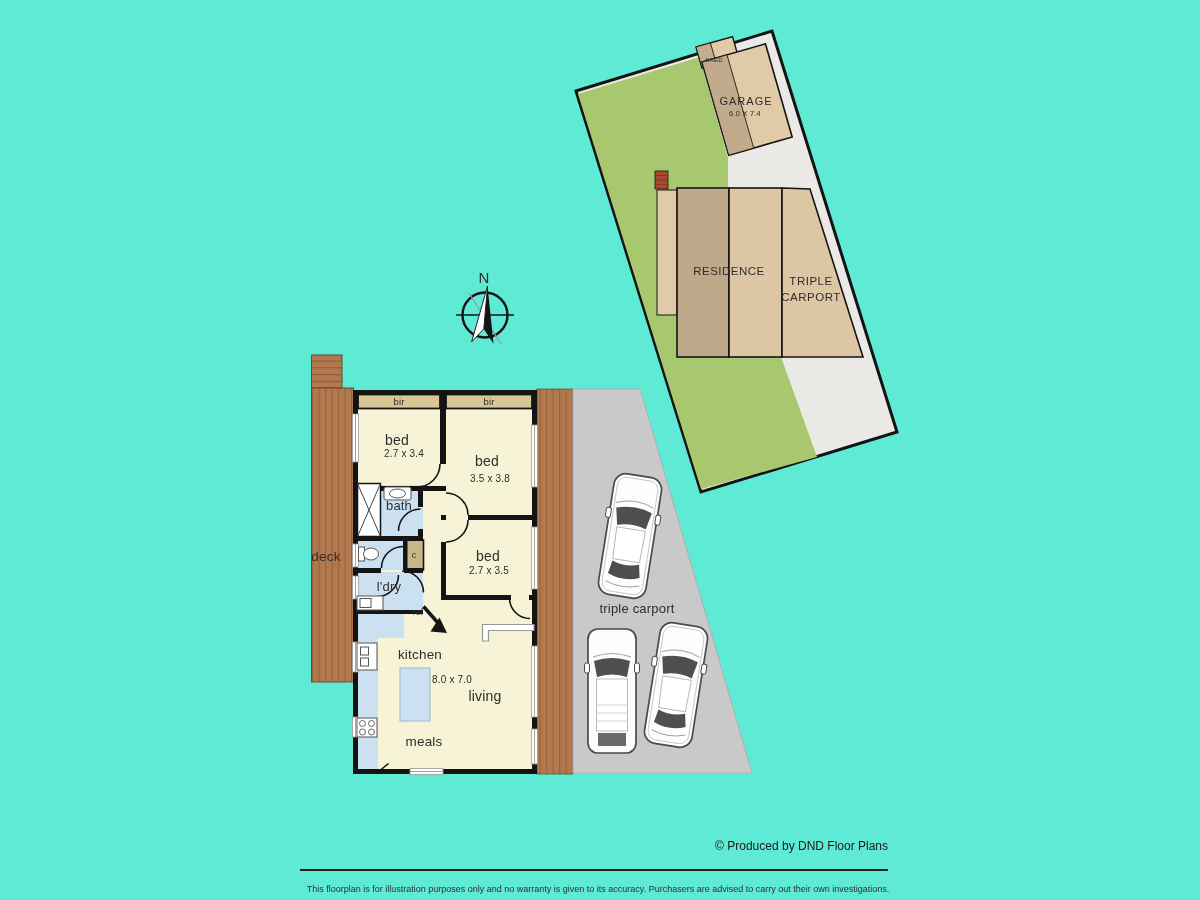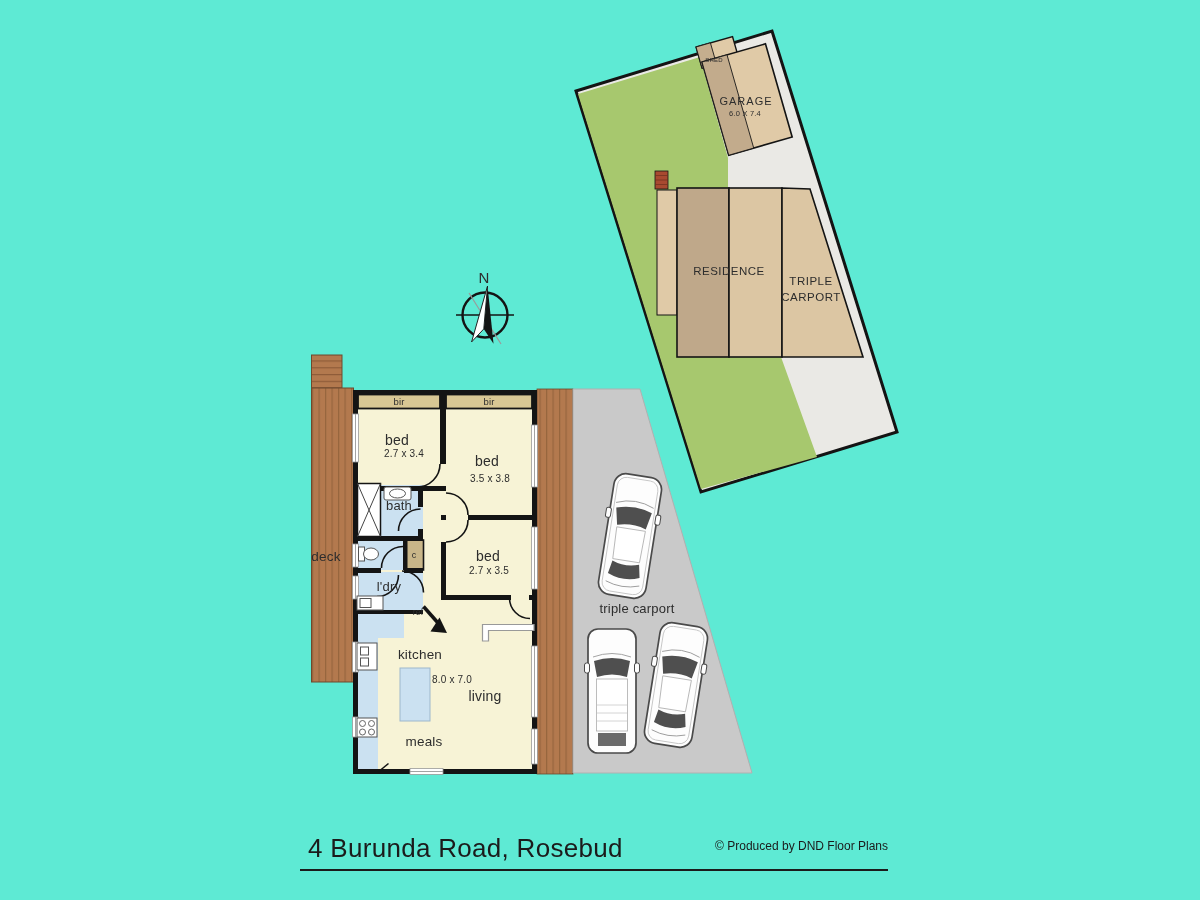--- a/index.html
+++ b/index.html
@@ -223,17 +223,17 @@
 <div class="lbl" style="left:414px;top:555px;font-size:9px;">c</div>
 <div class="lbl" style="left:389px;top:586px;font-size:13px;">l'dry</div>
 <div class="lbl" style="left:326px;top:556px;font-size:13.5px;">deck</div>
 <div class="lbl" style="left:418px;top:612px;font-size:8.5px;">ref</div>
 <div class="lbl" style="left:420px;top:654px;font-size:13.5px;">kitchen</div>
 <div class="lbl" style="left:452px;top:679px;font-size:10px;">8.0 x 7.0</div>
 <div class="lbl" style="left:485px;top:696px;font-size:14px;">living</div>
 <div class="lbl" style="left:424px;top:741px;font-size:13.5px;">meals</div>
 <div class="lbl" style="left:637px;top:608px;font-size:13px;">triple carport</div>
 
-<div class="footer-address">4 Burunda Road, Rosebud</div>
 <div class="footer-credit">© Produced by DND Floor Plans</div>
 <div class="footer-rule"></div>
+<div class="footer-disclaimer">This floorplan is for illustration purposes only and no warranty is given to its accuracy. Purchasers are advised to carry out their own investigations.</div>
 
 </div>
 
 </body></html>

